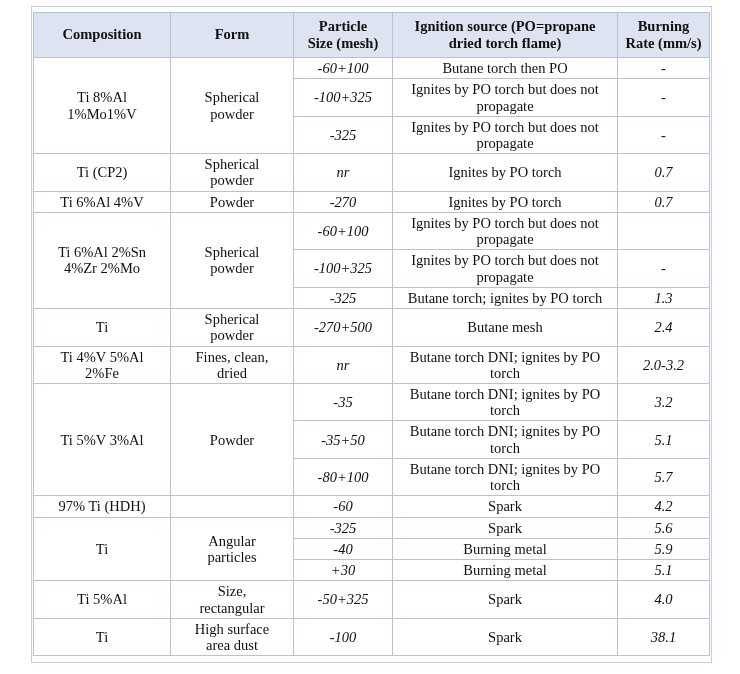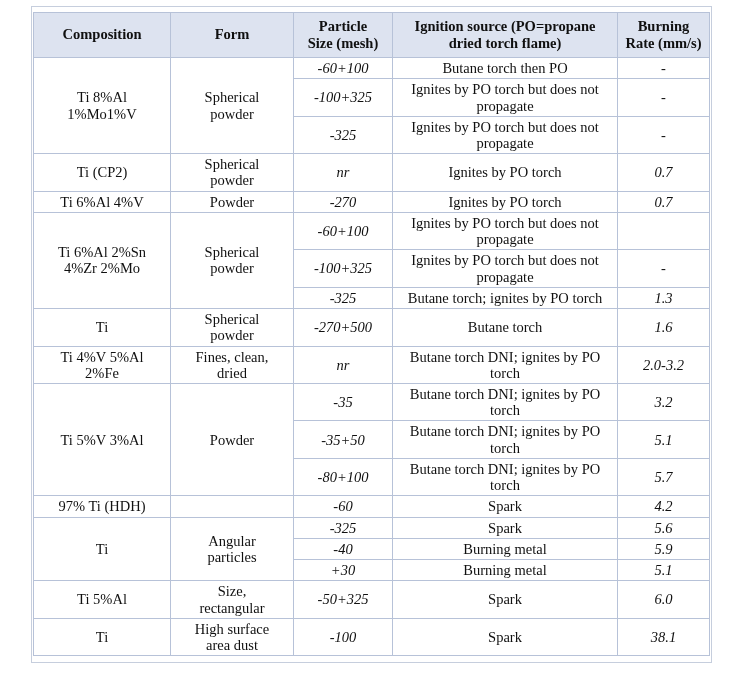--- a/index.html
+++ b/index.html
@@ -151,22 +151,22 @@
           </tr>
           <tr>
             <td class="nowrapcell"><span>-325</span></td>
             <td><span>Butane torch; ignites by PO torch</span></td>
             <td class="nowrapcell"><span>1.3</span></td>
           </tr>
           <tr>
             <td><span>Ti</span></td>
             <td><span>Spherical</span><br><span>powder</span></td>
             <td class="nowrapcell"><span>-270+500</span></td>
-            <td><span>Butane torch</span></td>
-            <td class="nowrapcell"><span>1.6</span></td>
+            <td><span>Butane mesh</span></td>
+            <td class="nowrapcell"><span>2.4</span></td>
           </tr>
           <tr>
             <td><span>Ti 4%V 5%Al</span><br><span>2%Fe</span></td>
             <td><span>Fines, clean,</span><br><span>dried</span></td>
             <td class="nowrapcell"><span>nr</span></td>
             <td><span>Butane torch DNI; ignites by PO torch</span></td>
             <td class="nowrapcell"><span>2.0-3.2</span></td>
           </tr>
           <tr>
             <td rowspan="3"><span>Ti 5%V 3%Al</span></td>
@@ -207,21 +207,21 @@
           <tr>
             <td class="nowrapcell"><span>+30</span></td>
             <td><span>Burning metal</span></td>
             <td class="nowrapcell"><span>5.1</span></td>
           </tr>
           <tr>
             <td><span>Ti 5%Al</span></td>
             <td><span>Size,</span><br><span>rectangular</span></td>
             <td class="nowrapcell"><span>-50+325</span></td>
             <td><span>Spark</span></td>
-            <td class="nowrapcell"><span>6.0</span></td>
+            <td class="nowrapcell"><span>4.0</span></td>
           </tr>
           <tr>
             <td><span>Ti</span></td>
             <td><span>High surface</span><br><span>area dust</span></td>
             <td class="nowrapcell"><span>-100</span></td>
             <td><span>Spark</span></td>
             <td class="nowrapcell"><span>38.1</span></td>
           </tr>
         </tbody>
     </table>

